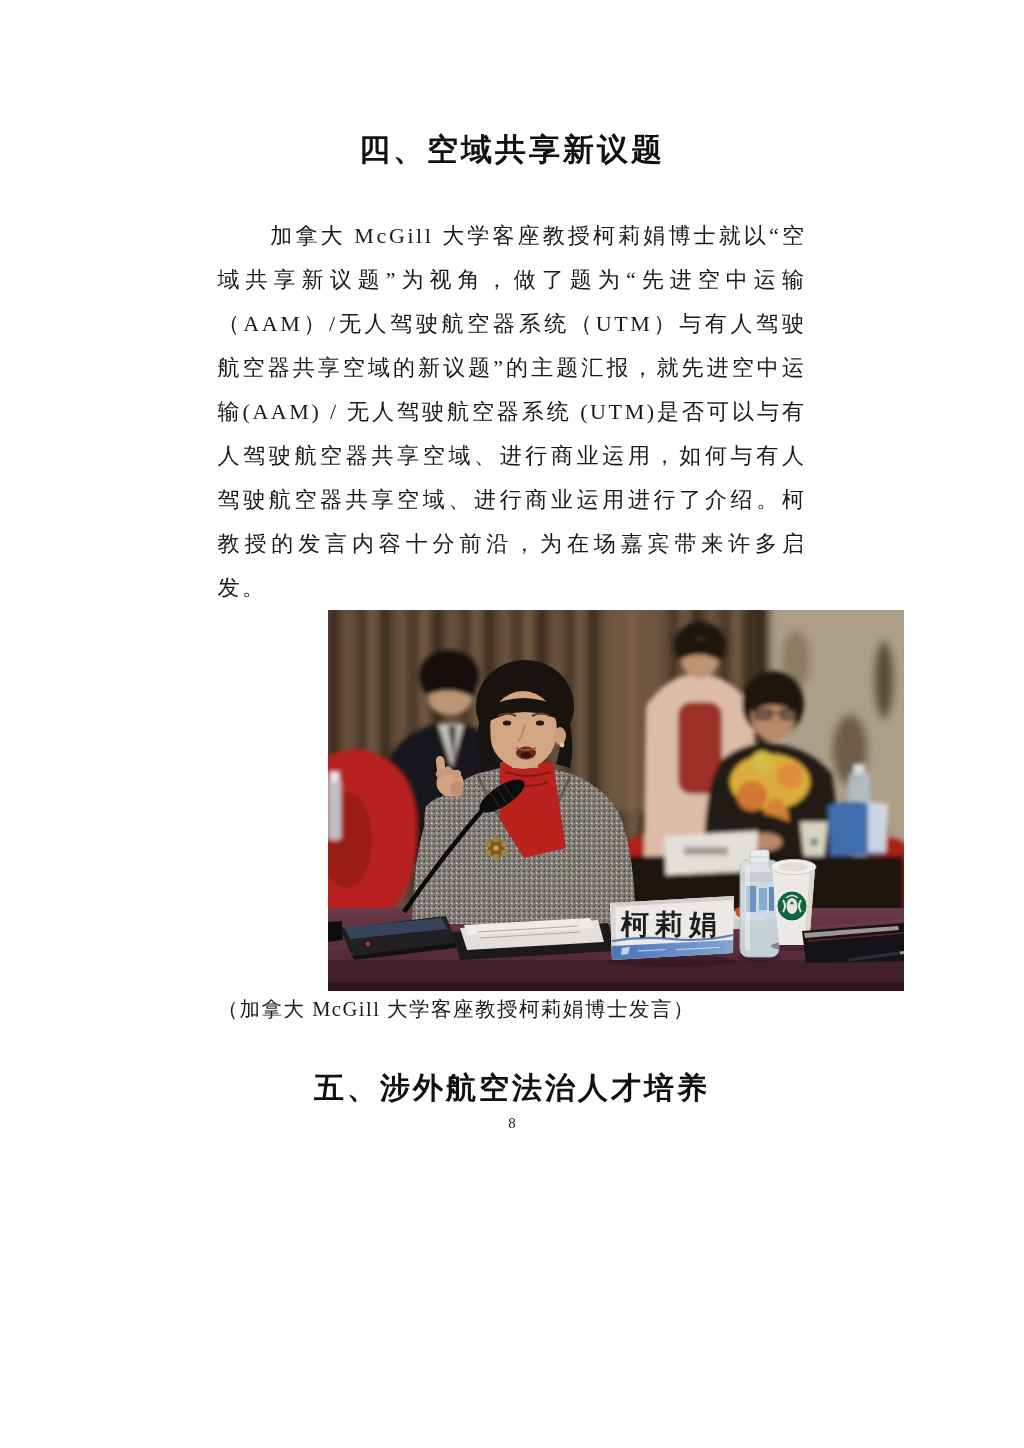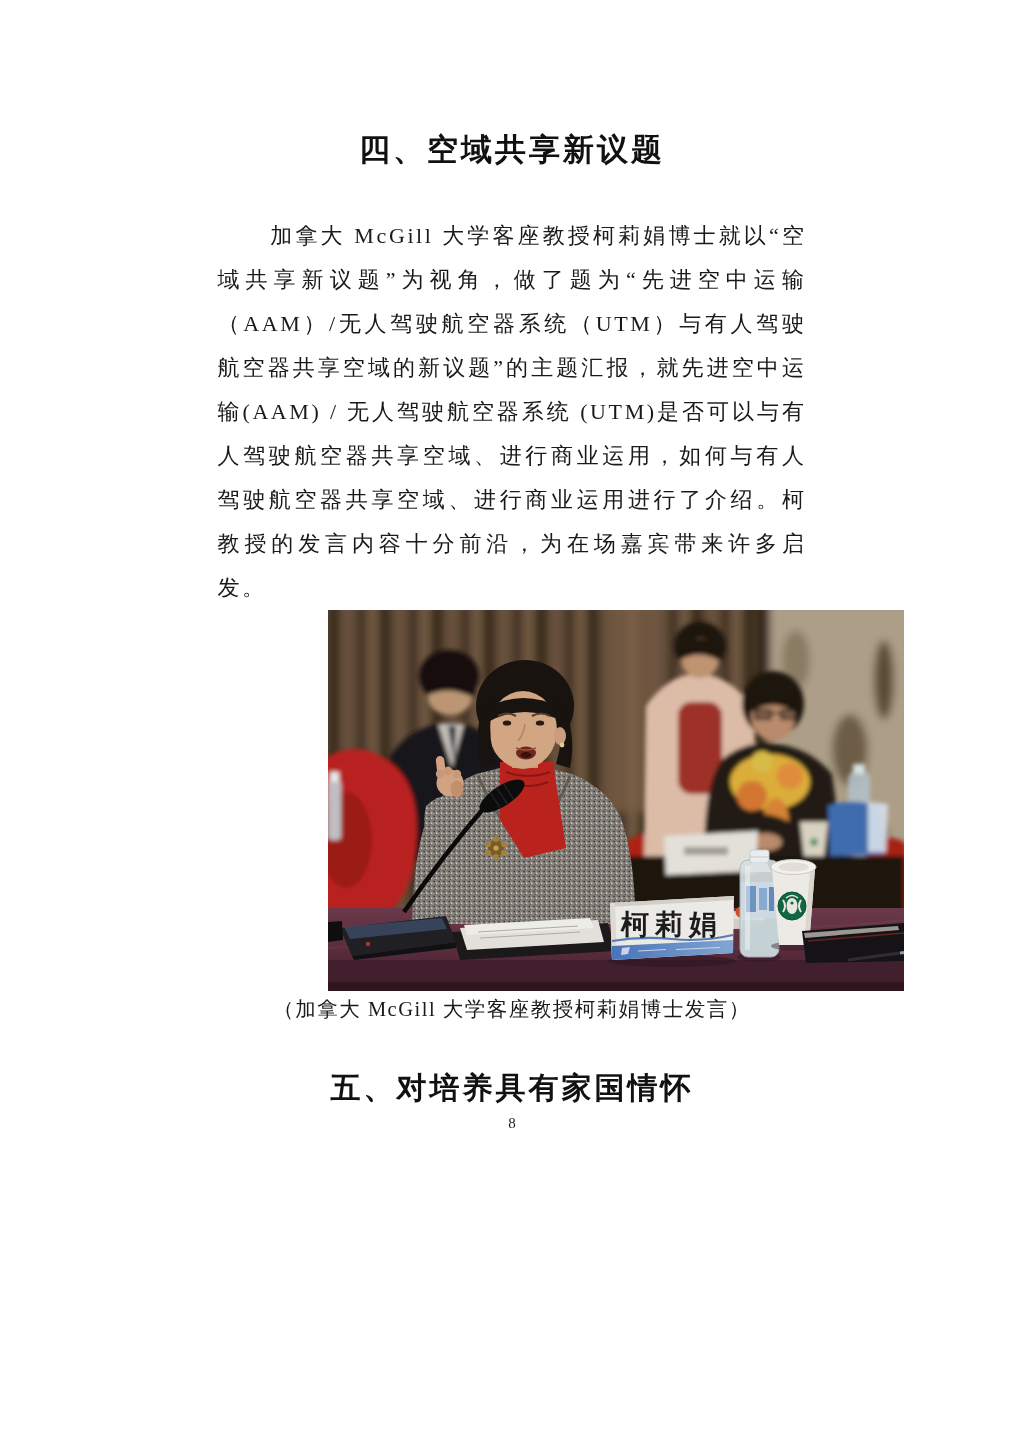--- a/index.html
+++ b/index.html
@@ -39,21 +39,20 @@
   .photo{
     width:576px;height:381px;
     margin-left:110px;
     position:relative;
     overflow:hidden;
     background:#3b82f6;
   }
   .photo svg{display:block;width:576px;height:381px;}
   figcaption{
     margin-top:5px;
-    text-align:center;
     font-size:20.5px;
     line-height:26px;
     letter-spacing:1.5px;
     color:#1a1a1a;
   }
   .pageno{
     margin-top:10px;
     text-align:center;
     font-size:15px;
     color:#222;
@@ -322,18 +321,18 @@
           <line x1="520" y1="350" x2="572" y2="343" stroke="#2e2e36" stroke-width="3"></line>
           <line x1="572" y1="343" x2="577" y2="342.4" stroke="#9aa0a8" stroke-width="3"></line>
         </g>
 
         <rect x="0" y="0" width="576" height="381" fill="#2a1708" opacity="0.04"></rect>
       </svg>
     </div>
     <figcaption>（加拿大 McGill 大学客座教授柯莉娟博士发言）</figcaption>
   </figure>
 
-  <h2 class="heading h2">五、对培养具有家国情怀</h2>
+  <h2 class="heading h2">五、涉外航空法治人才培养</h2>
 
 
   <div class="pageno">8</div>
 
 </div>
 
 </body></html>

